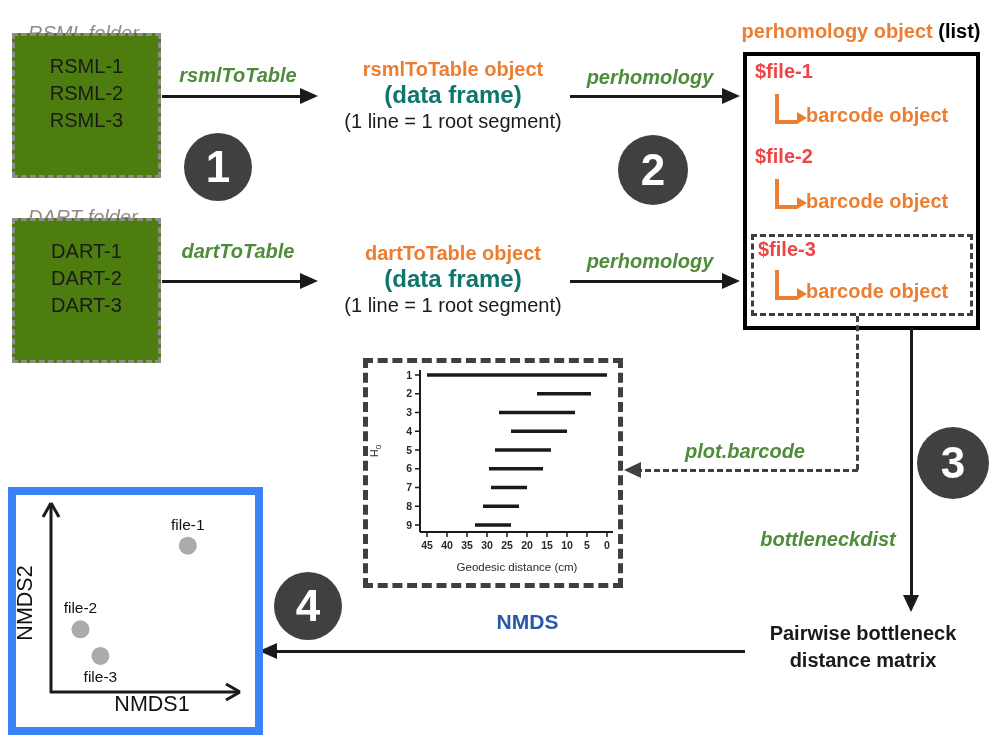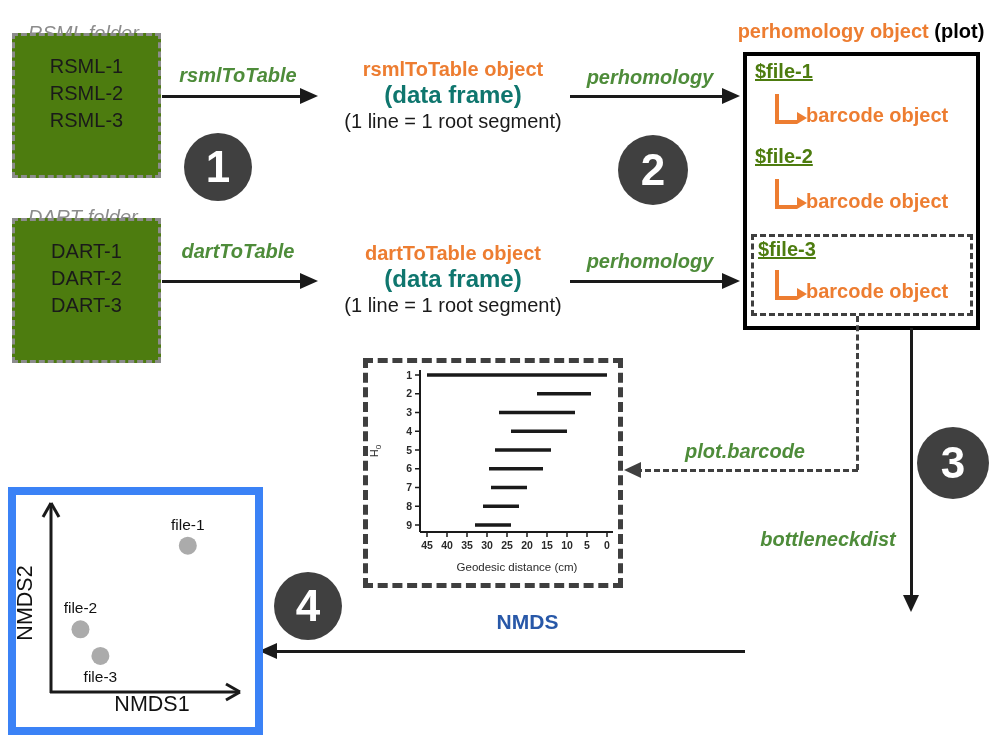--- a/index.html
+++ b/index.html
@@ -16,21 +16,21 @@
   .obj-note{font-size:20px;color:#1a1a1a;line-height:26px;}
   .step-circle{border-radius:50%;background:#404040;color:#ffffff;display:flex;align-items:center;justify-content:center;
                font-size:44px;font-weight:700;}
   .hline{height:3px;background:#1a1a1a;}
   .vline{width:3px;background:#1a1a1a;}
   .ah-right{width:0;height:0;border-left:18px solid #1a1a1a;border-top:8px solid transparent;border-bottom:8px solid transparent;}
   .ah-left{width:0;height:0;border-right:18px solid #1a1a1a;border-top:8px solid transparent;border-bottom:8px solid transparent;}
   .ah-down{width:0;height:0;border-top:17px solid #1a1a1a;border-left:8px solid transparent;border-right:8px solid transparent;}
   .ah-left-gray{width:0;height:0;border-right:17px solid #404040;border-top:8px solid transparent;border-bottom:8px solid transparent;}
   .list-box{border:4px solid #000000;background:#fff;}
-  .entry-name{font-size:20px;font-weight:700;color:#4d7c0f;white-space:nowrap;text-decoration:underline;}
+  .entry-name{font-size:20px;font-weight:700;color:#ef4444;white-space:nowrap;}
   .entry-value{font-size:20px;font-weight:700;color:#ed7d31;white-space:nowrap;}
   .elbow{width:18px;height:26px;border-left:4px solid #ed7d31;border-bottom:4px solid #ed7d31;}
   .elbow:after{content:'';position:absolute;right:-10px;bottom:-4px;width:0;height:0;
                border-left:10px solid #ed7d31;border-top:6px solid transparent;border-bottom:6px solid transparent;}
   .sub-box{border:3px dashed #3f3f3f;}
   .dash-v{border-left:3px dashed #404040;}
   .dash-h{border-top:3px dashed #404040;}
   .barcode-box{border:5px dashed #3f3f3f;background:#ffffff;}
   .nmds-box{border:8px solid #3b82f6;background:#ffffff;}
   .matrix-label{font-size:20px;font-weight:700;color:#1a1a1a;text-align:center;line-height:27px;white-space:nowrap;}
@@ -85,21 +85,21 @@
     <div class="obj-sub">(data frame)</div>
     <div class="obj-note">(1 line = 1 root segment)</div>
   </div>
 
   <div class="abs fn-label" style="left:570px;top:250px;width:160px;">perhomology</div>
   <div class="abs hline" style="left:570px;top:280px;width:152px;"></div>
   <div class="abs ah-right" style="left:722px;top:273px;"></div>
 
   <div class="abs ph-title" style="left:731px;top:20px;width:260px;">
     <span class="t-orange">perhomology object</span>
-    <span class="t-black">(plot)</span>
+    <span class="t-black">(list)</span>
   </div>
 
   <div class="abs list-box" style="left:743px;top:52px;width:229px;height:270px;"></div>
   <div class="abs entry-name" style="left:755px;top:60px;">$file-1</div>
   <div class="abs elbow" style="left:775px;top:94px;"></div>
   <div class="abs entry-value" style="left:806px;top:104px;">barcode object</div>
   <div class="abs entry-name" style="left:755px;top:145px;">$file-2</div>
   <div class="abs elbow" style="left:775px;top:179px;"></div>
   <div class="abs entry-value" style="left:806px;top:190px;">barcode object</div>
   <div class="abs sub-box" style="left:751px;top:234px;width:216px;height:76px;"></div>
@@ -112,20 +112,24 @@
   <div class="abs ah-left-gray" style="left:624px;top:462px;"></div>
   <div class="abs fn-label" style="left:655px;top:440px;width:180px;">plot.barcode</div>
 
   <div class="abs vline" style="left:910px;top:328px;height:268px;"></div>
   <div class="abs ah-down" style="left:903px;top:595px;"></div>
 
   <div class="abs step-circle" style="left:917px;top:427px;width:72px;height:72px;">3</div>
 
   <div class="abs fn-label" style="left:748px;top:528px;width:160px;">bottleneckdist</div>
 
+  <div class="abs matrix-label" style="left:753px;top:620px;width:220px;">
+    <div>Pairwise bottleneck</div>
+    <div>distance matrix</div>
+  </div>
 
   <div class="abs nmds-label" style="left:455px;top:610px;width:145px;">NMDS</div>
   <div class="abs hline" style="left:275px;top:650px;width:470px;"></div>
   <div class="abs ah-left" style="left:259px;top:643px;"></div>
 
   <div class="abs step-circle" style="left:274px;top:572px;width:68px;height:68px;">4</div>
 
   <div class="abs barcode-box" style="left:363px;top:358px;width:250px;height:220px;">
     <svg id="barcode-svg" width="250" height="220">
         <line x1="52" y1="7" x2="52" y2="169" stroke="#1a1a1a" stroke-width="2"></line>

